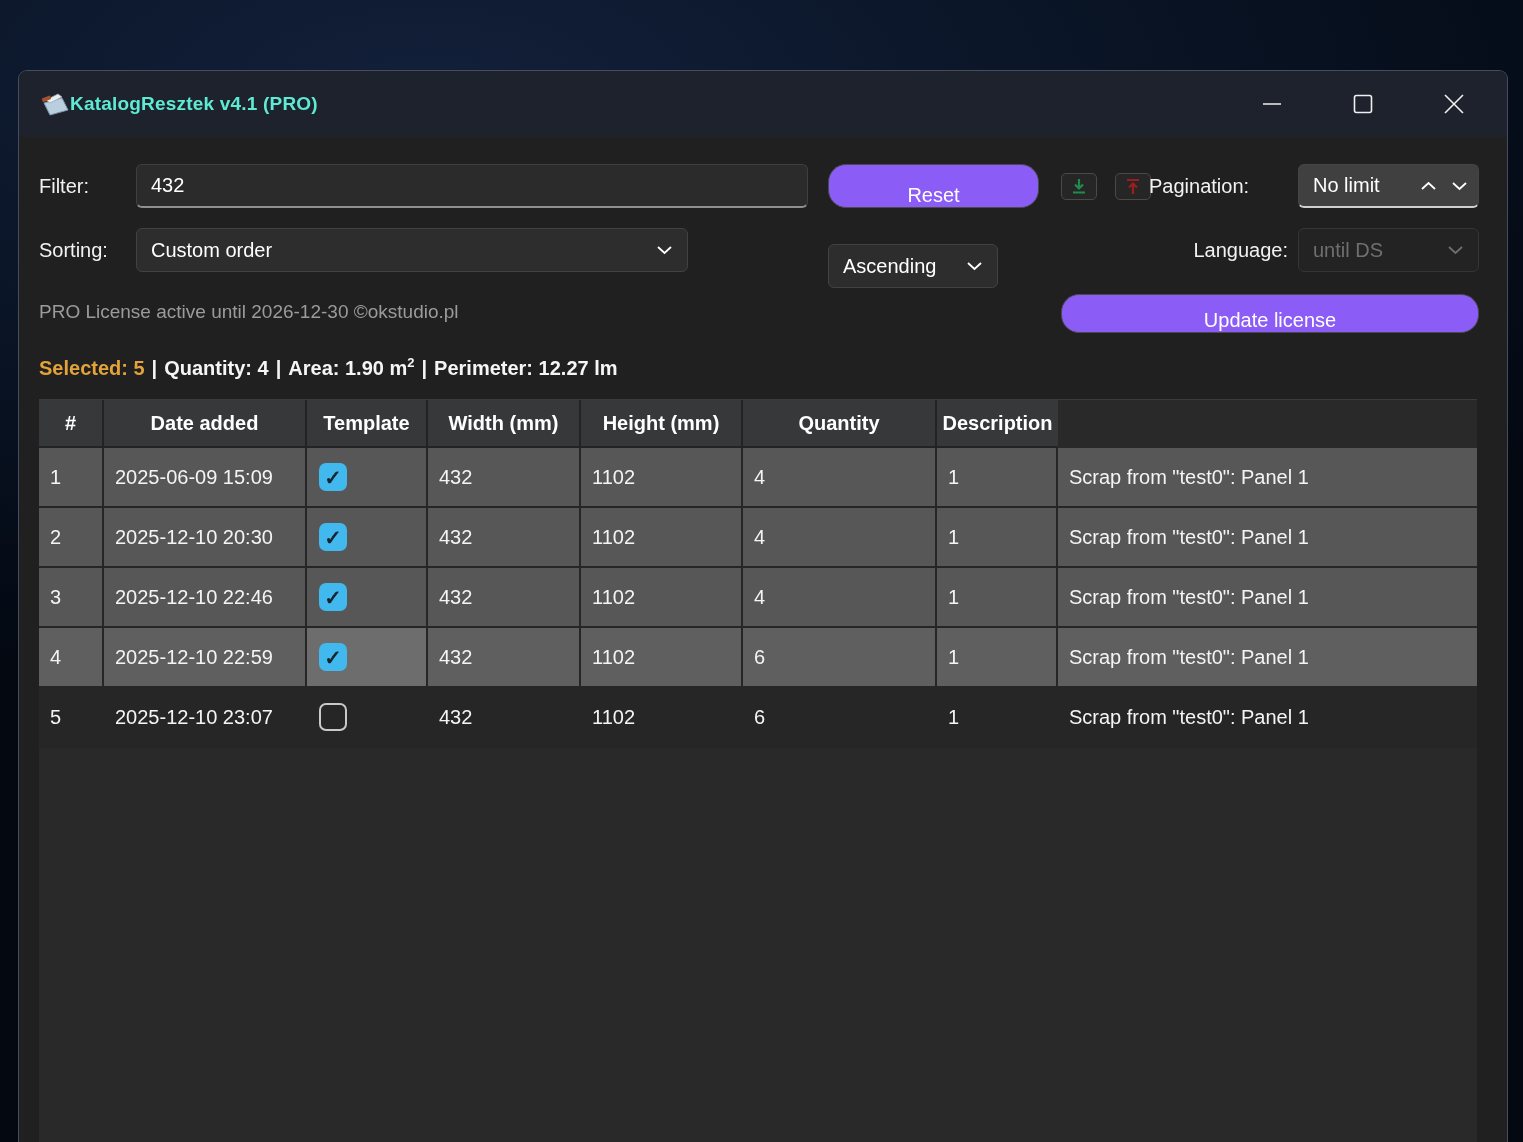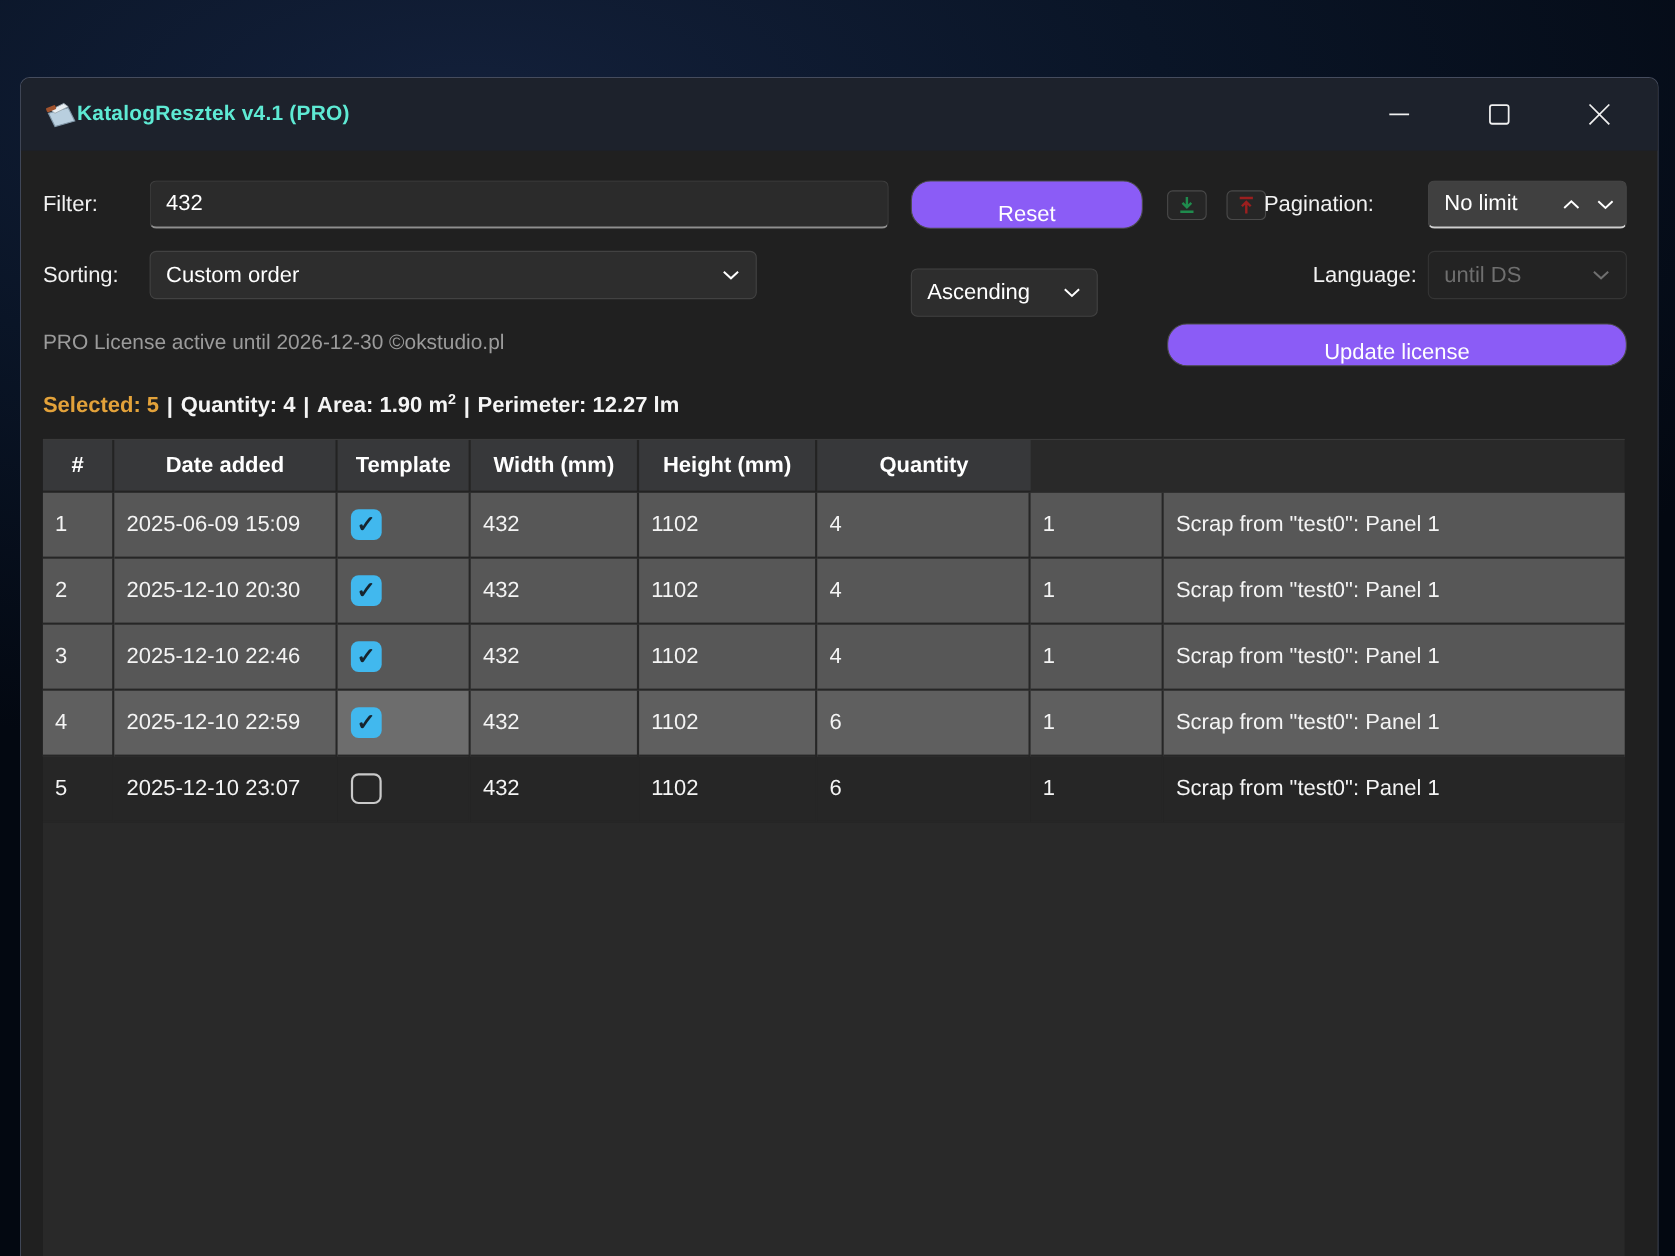--- a/index.html
+++ b/index.html
@@ -210,20 +210,21 @@
   </div>
 
   <div class="table-wrap">
     <div class="tgrid">
       <div class="th">#</div>
       <div class="th">Date added</div>
       <div class="th">Template</div>
       <div class="th">Width (mm)</div>
       <div class="th">Height (mm)</div>
       <div class="th">Quantity</div>
+      <div class="th">Description</div>
     </div>
 
     <div class="tgrid row-checked">
       <div class="td">1</div>
       <div class="td">2025-06-09 15:09</div>
       <div class="td">
           <span class="checkbox" data-checked="true"></span>
         </div>
       <div class="td">432</div>
       <div class="td">1102</div>

